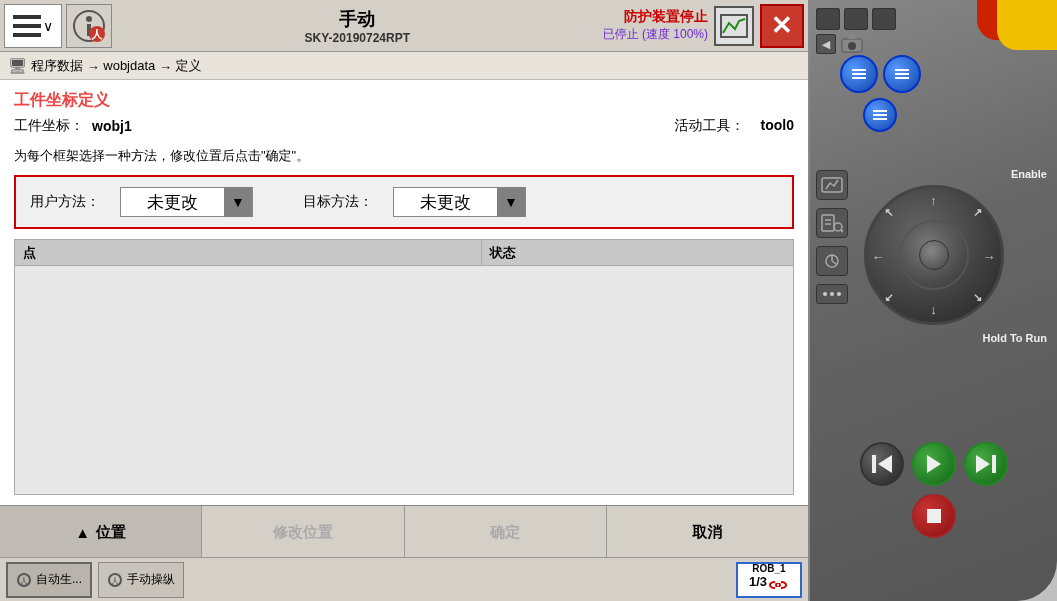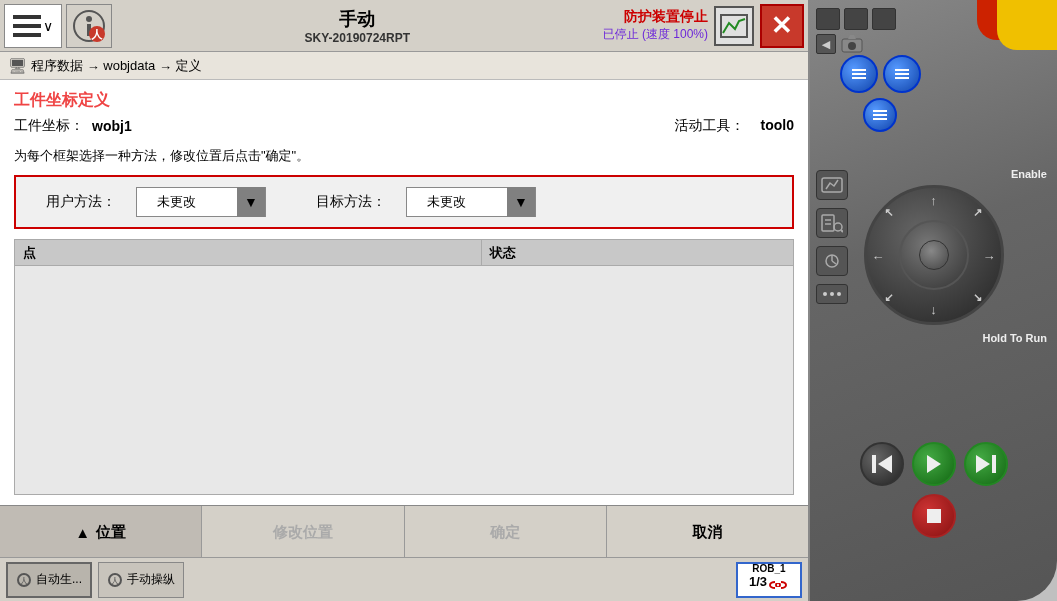--- a/index.html
+++ b/index.html
@@ -133,34 +133,33 @@
       display: flex;
       align-items: center;
       gap: 20px;
       background: #f0f0f0;
       margin-bottom: 10px;
     }
     .method-label {
       font-size: 14px;
       color: #000;
       white-space: nowrap;
-      margin-left: 16px;
     }
     .dropdown {
       display: flex;
       align-items: center;
       border: 1px solid #888;
       background: #fff;
       height: 30px;
       min-width: 130px;
     }
     .dropdown-text {
       flex: 1;
-      padding: 0 20px;
-      font-size: 13px;
+      padding: 0 26px;
+      font-size: 17px;
     }
     .dropdown-arrow {
       width: 28px;
       height: 30px;
       background: #808080;
       display: flex; align-items: center; justify-content: center;
       color: #000; font-size: 14px; cursor: pointer;
     }
 
     

